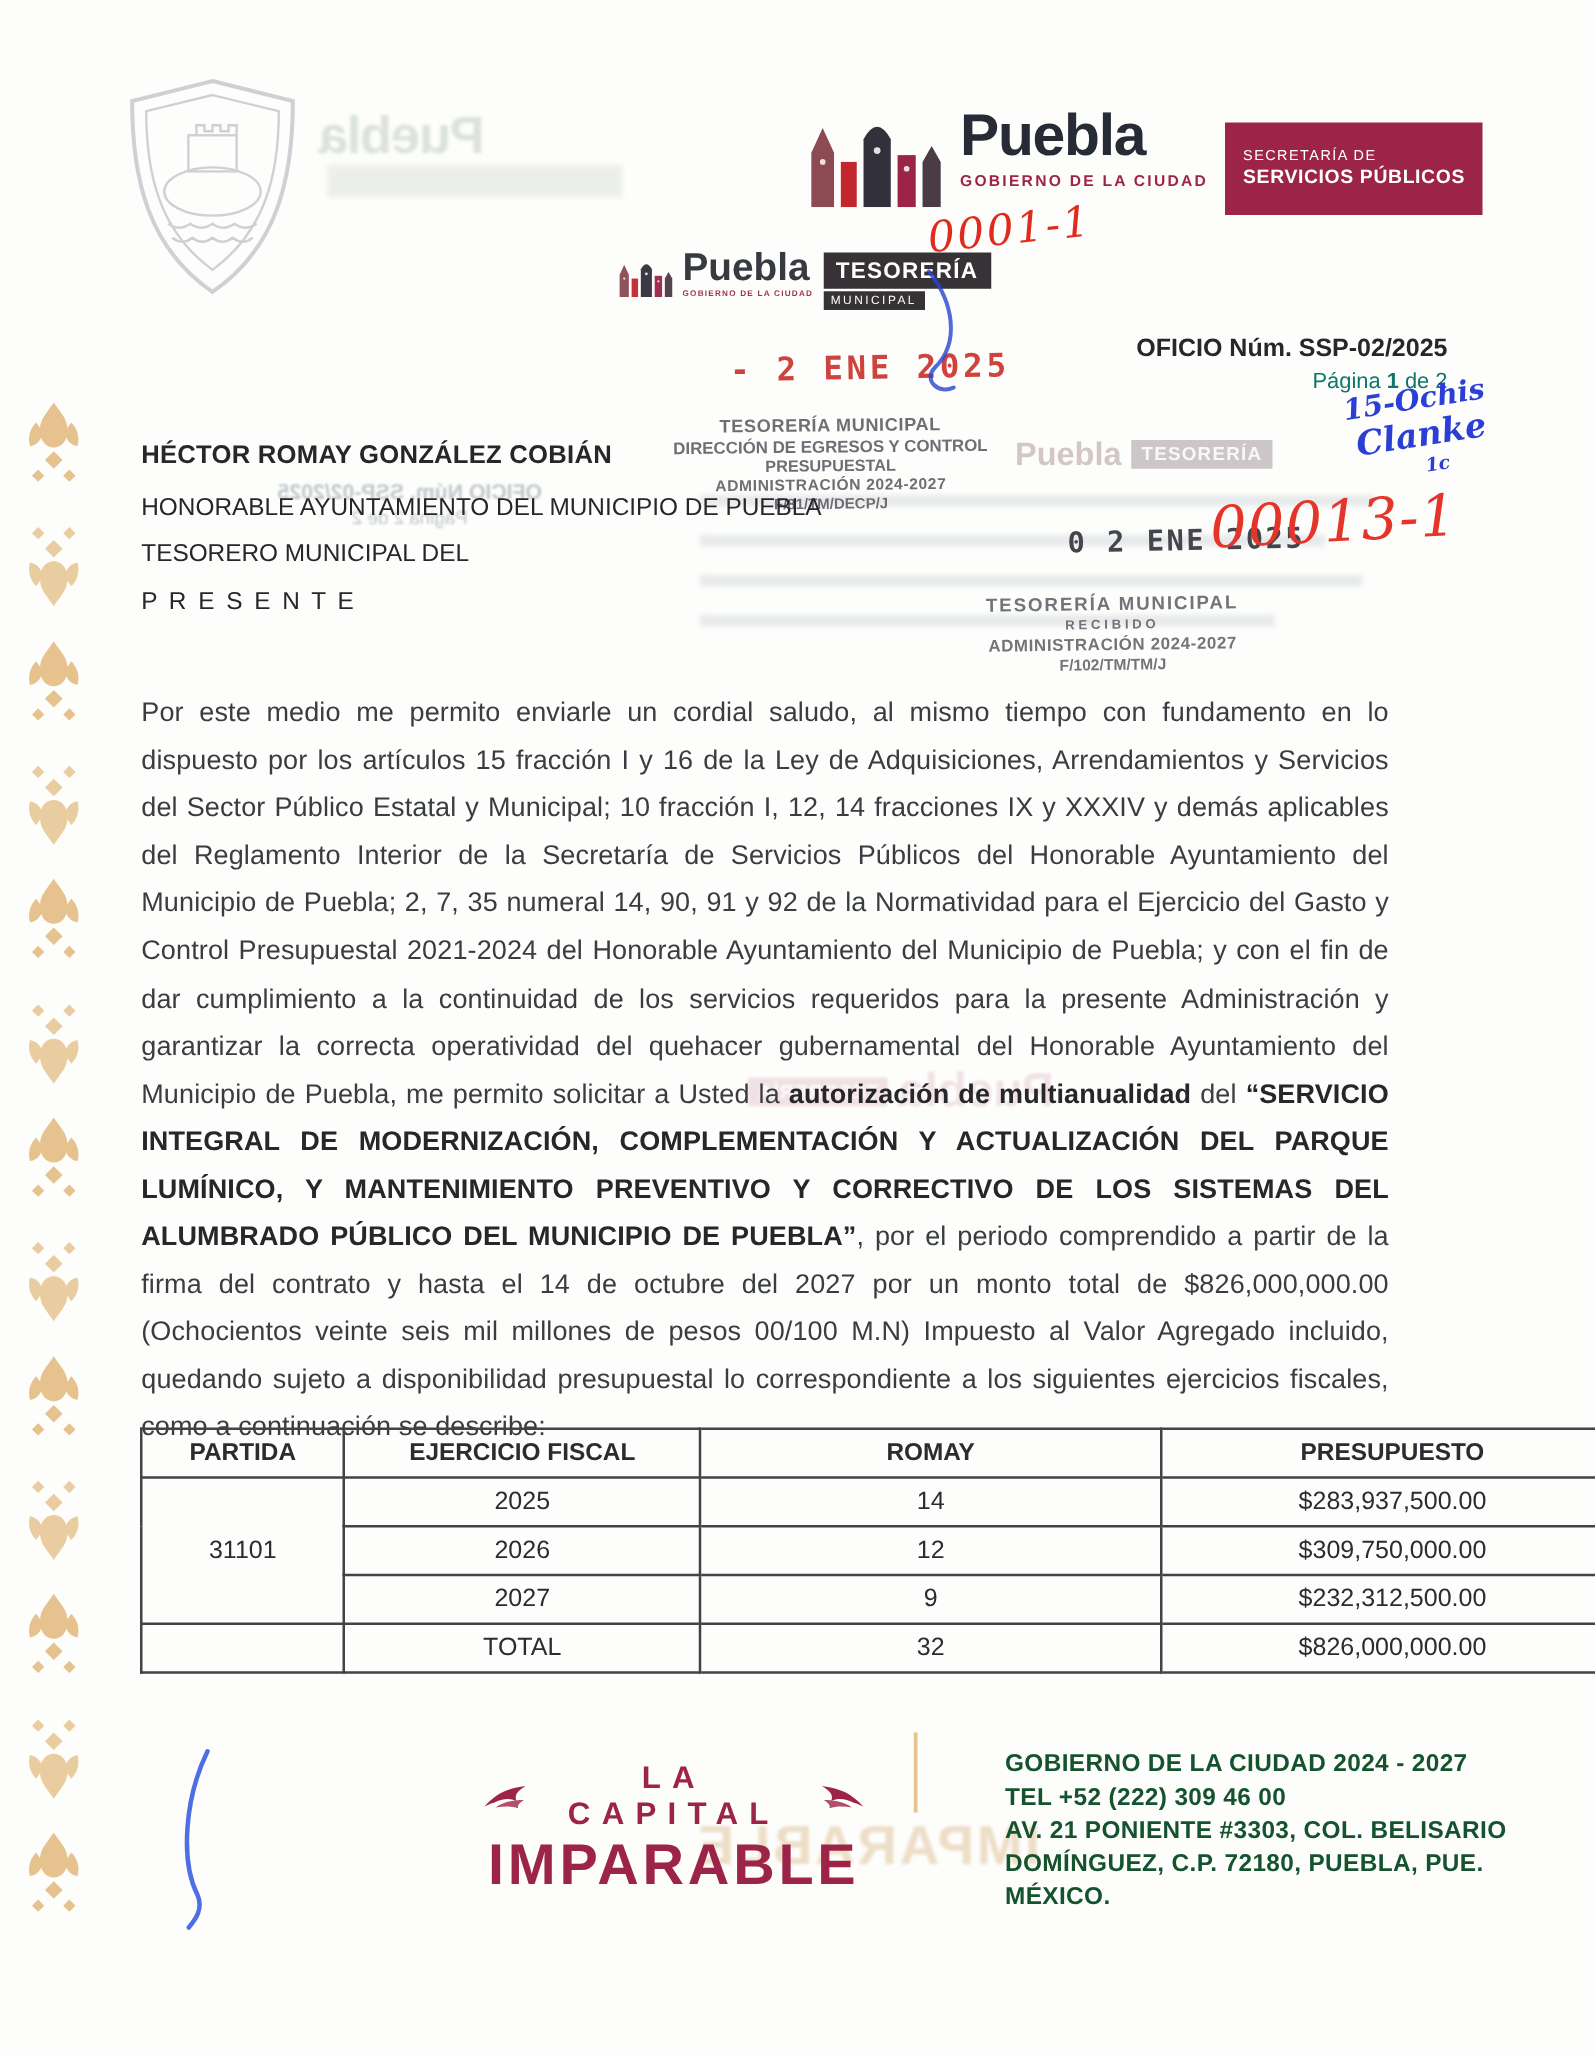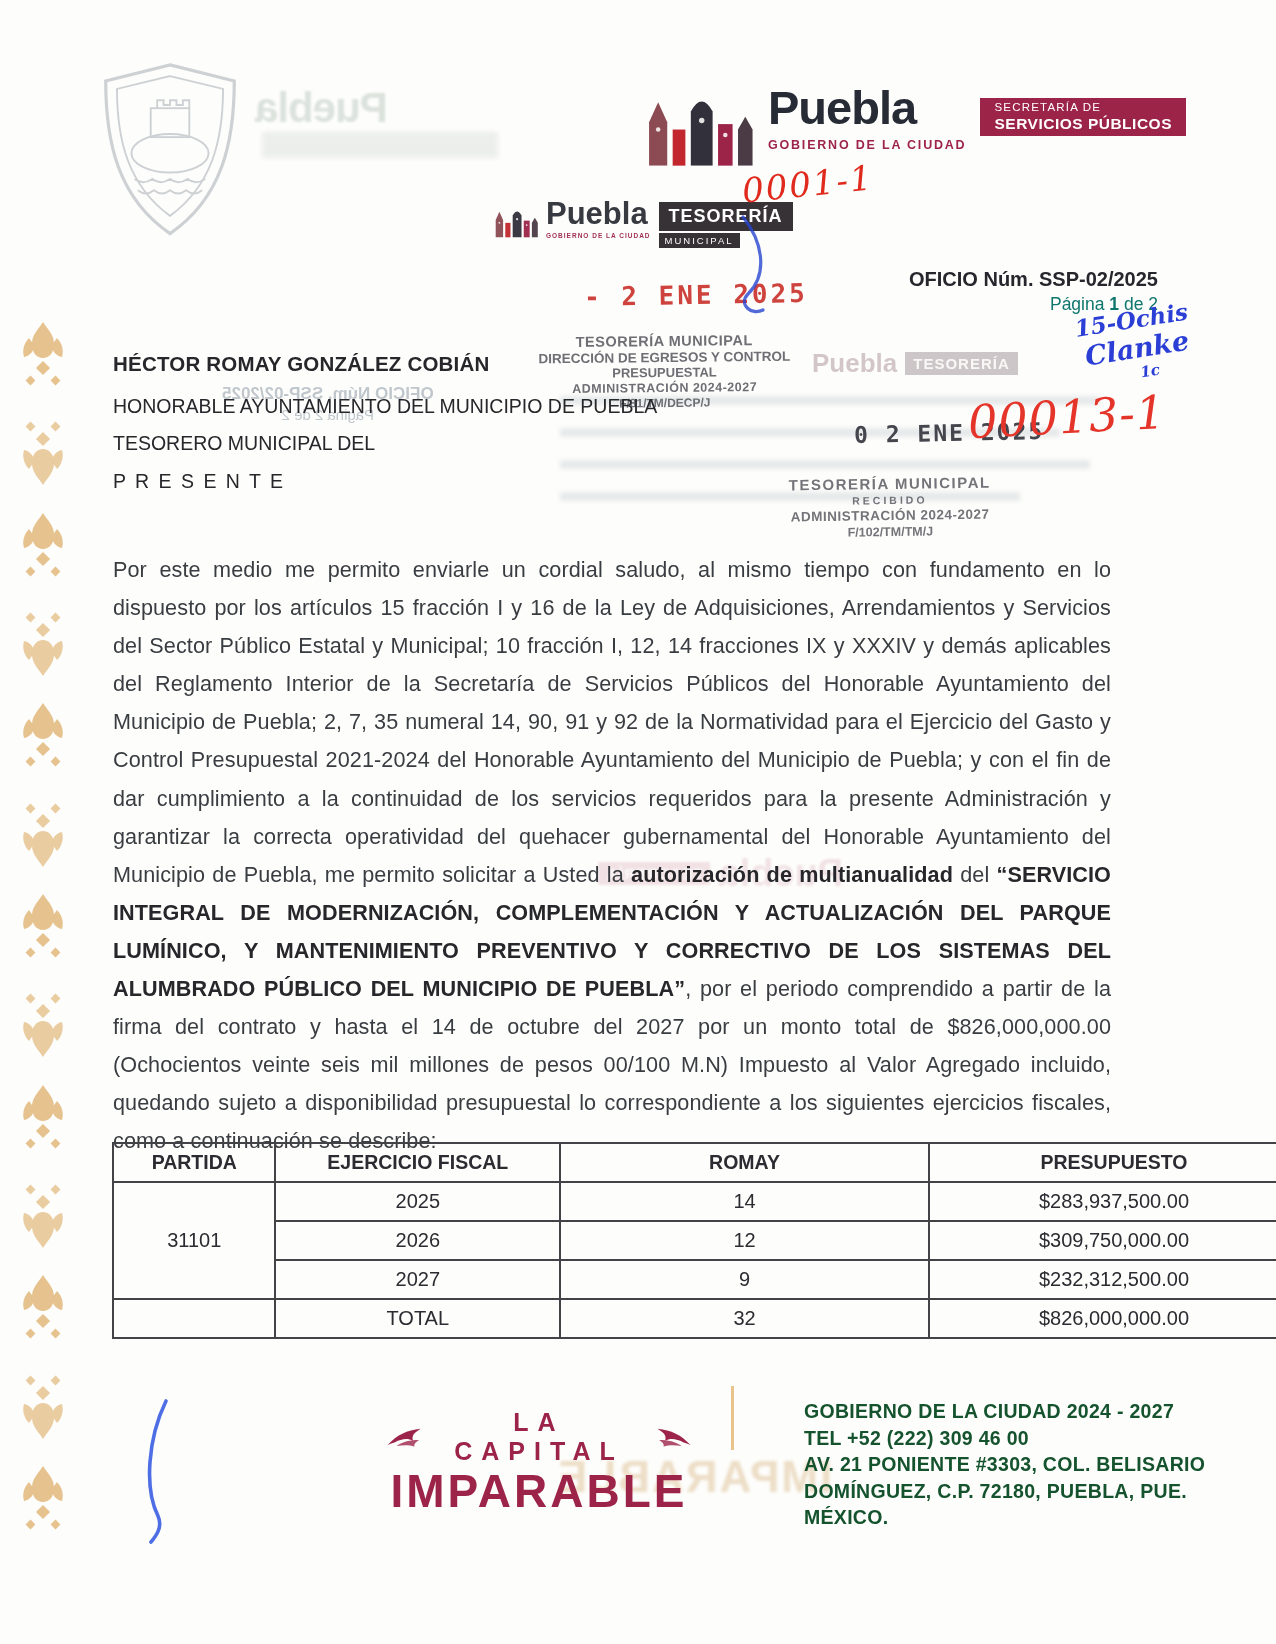--- a/index.html
+++ b/index.html
@@ -27,21 +27,21 @@
   .ghost-stamp-center{position:absolute;left:598px;top:852px;opacity:.12;transform:scaleX(-1);display:flex;align-items:center;gap:8px;filter:blur(.8px);}
   .ghost-stamp-center .gword{font-size:38px;font-weight:700;color:#9d2449;}
   .ghost-stamp-center .gbox{background:#9d2449;color:#fff;font-size:15px;font-weight:700;padding:3px 8px;letter-spacing:1px;}
   .ghost-imparable{position:absolute;left:556px;top:1452px;transform:scaleX(-1);color:#d3ab72;opacity:.38;filter:blur(1.4px);font-size:44px;font-weight:700;letter-spacing:2px;z-index:1;}
   
   .brand-logo{position:absolute;left:640px;top:84px;display:flex;align-items:flex-start;}
   .towers-lg{width:118px;height:82px;}
   .brand-word{margin-left:10px;}
   .brand-name{font-size:47px;font-weight:700;color:#262b36;line-height:1;letter-spacing:-1px;}
   .brand-sub{font-size:12.5px;color:#9d2449;font-weight:700;letter-spacing:1.8px;margin-top:7px;}
-  .secretaria-badge{margin-left:14px;margin-top:14px;background:#9d2449;color:#fff;padding:3px 14px;}
+  .secretaria-badge{margin-left:14px;margin-top:14px;background:#9d2449;color:#fff;padding:21px 14px;}
   .secretaria-badge .b1{font-size:11.5px;letter-spacing:1.2px;}
   .secretaria-badge .b2{font-size:15.5px;font-weight:700;letter-spacing:.5px;margin-top:2px;}
   
   .oficio-block{position:absolute;right:118px;top:268px;text-align:right;}
   .oficio-block .num{font-size:20px;font-weight:700;color:#26262c;}
   .oficio-block .pag{font-size:17.5px;color:#0f766e;margin-top:3px;}
   
   .stamp-tesoreria{position:absolute;left:492px;top:198px;display:flex;align-items:flex-start;opacity:.95;}
   .towers-sm{width:48px;height:34px;margin-top:6px;}
   .st-word{margin-left:6px;}

